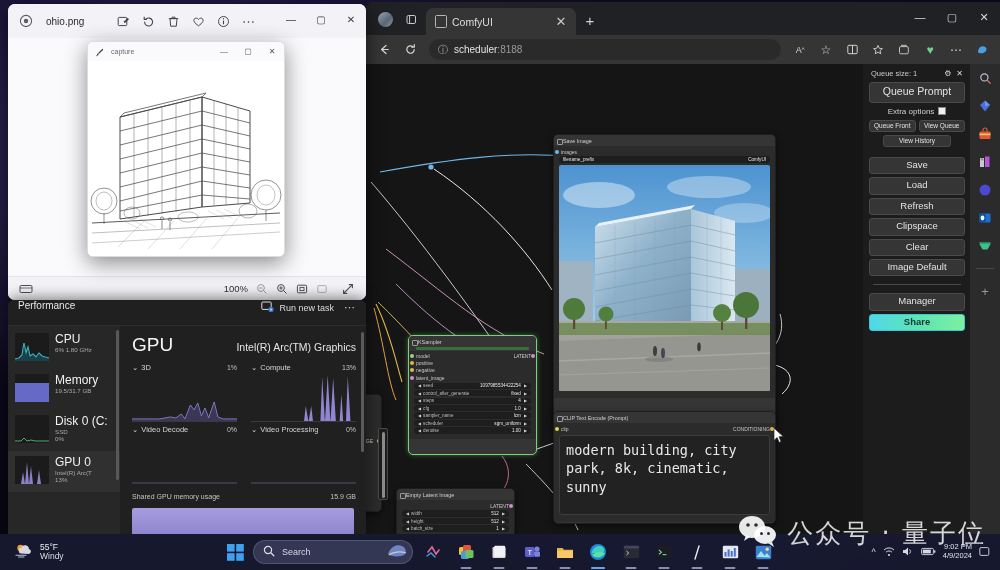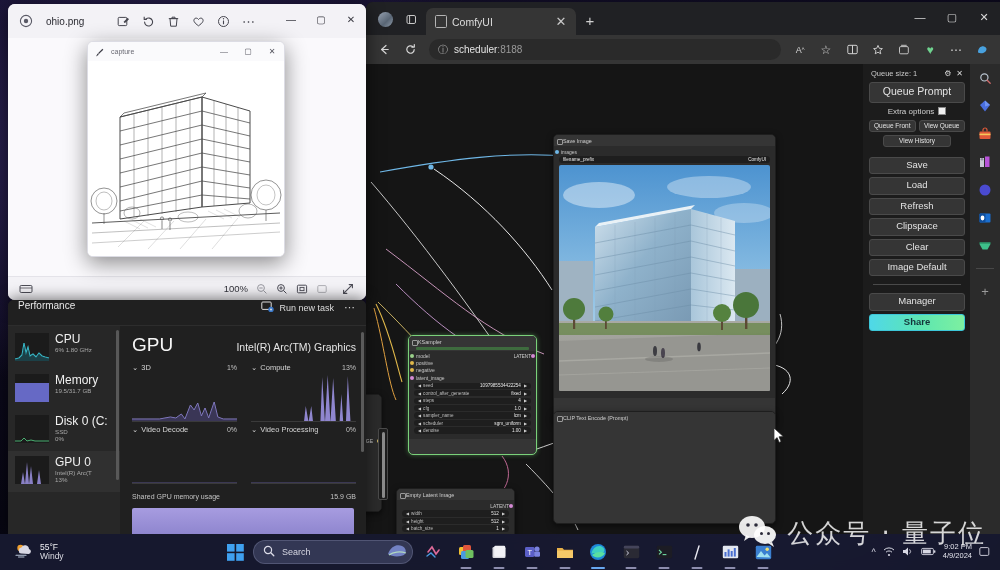--- a/index.html
+++ b/index.html
@@ -842,20 +842,29 @@
               <span class="arrow">◀</span>
               <span style="flex:1 1 auto;margin-left:2px;">batch_size</span>
               <span class="wv">1</span>
               <span class="arrow" style="margin-left:3px;">▶</span>
             </div>
           </div>
         </div>
 
         <div class="node" style="left:187px; top:347px; width:223px; height:113px;">
           <div class="node-title">CLIP Text Encode (Prompt)</div>
+          <div class="node-body" style="padding-bottom:2px;">
+            <div class="io-row">
+              <span class="io-dot left" style="background:#e0d24a;"></span>
+              <span>clip</span>
+              <span>CONDITIONING</span>
+              <span class="io-dot right" style="background:#e0b84a;"></span>
+            </div>
+            <div class="textarea-box">modern building, city park, 8k, cinematic, sunny</div>
+          </div>
         </div>
 
         <svg width="12" height="16" style="position:absolute;left:408px;top:364px;">
           <path d="M0,0 L0,12.5 L3.1,9.6 L5.2,14.4 L7.1,13.5 L5,8.8 L9.3,8.6 Z" fill="#ffffff" stroke="#202020" stroke-width="0.7"></path>
         </svg>
       </div>
 
       <div id="comfy-sidepanel">
         <div class="comfy-menu">
           <div class="cm-header">

